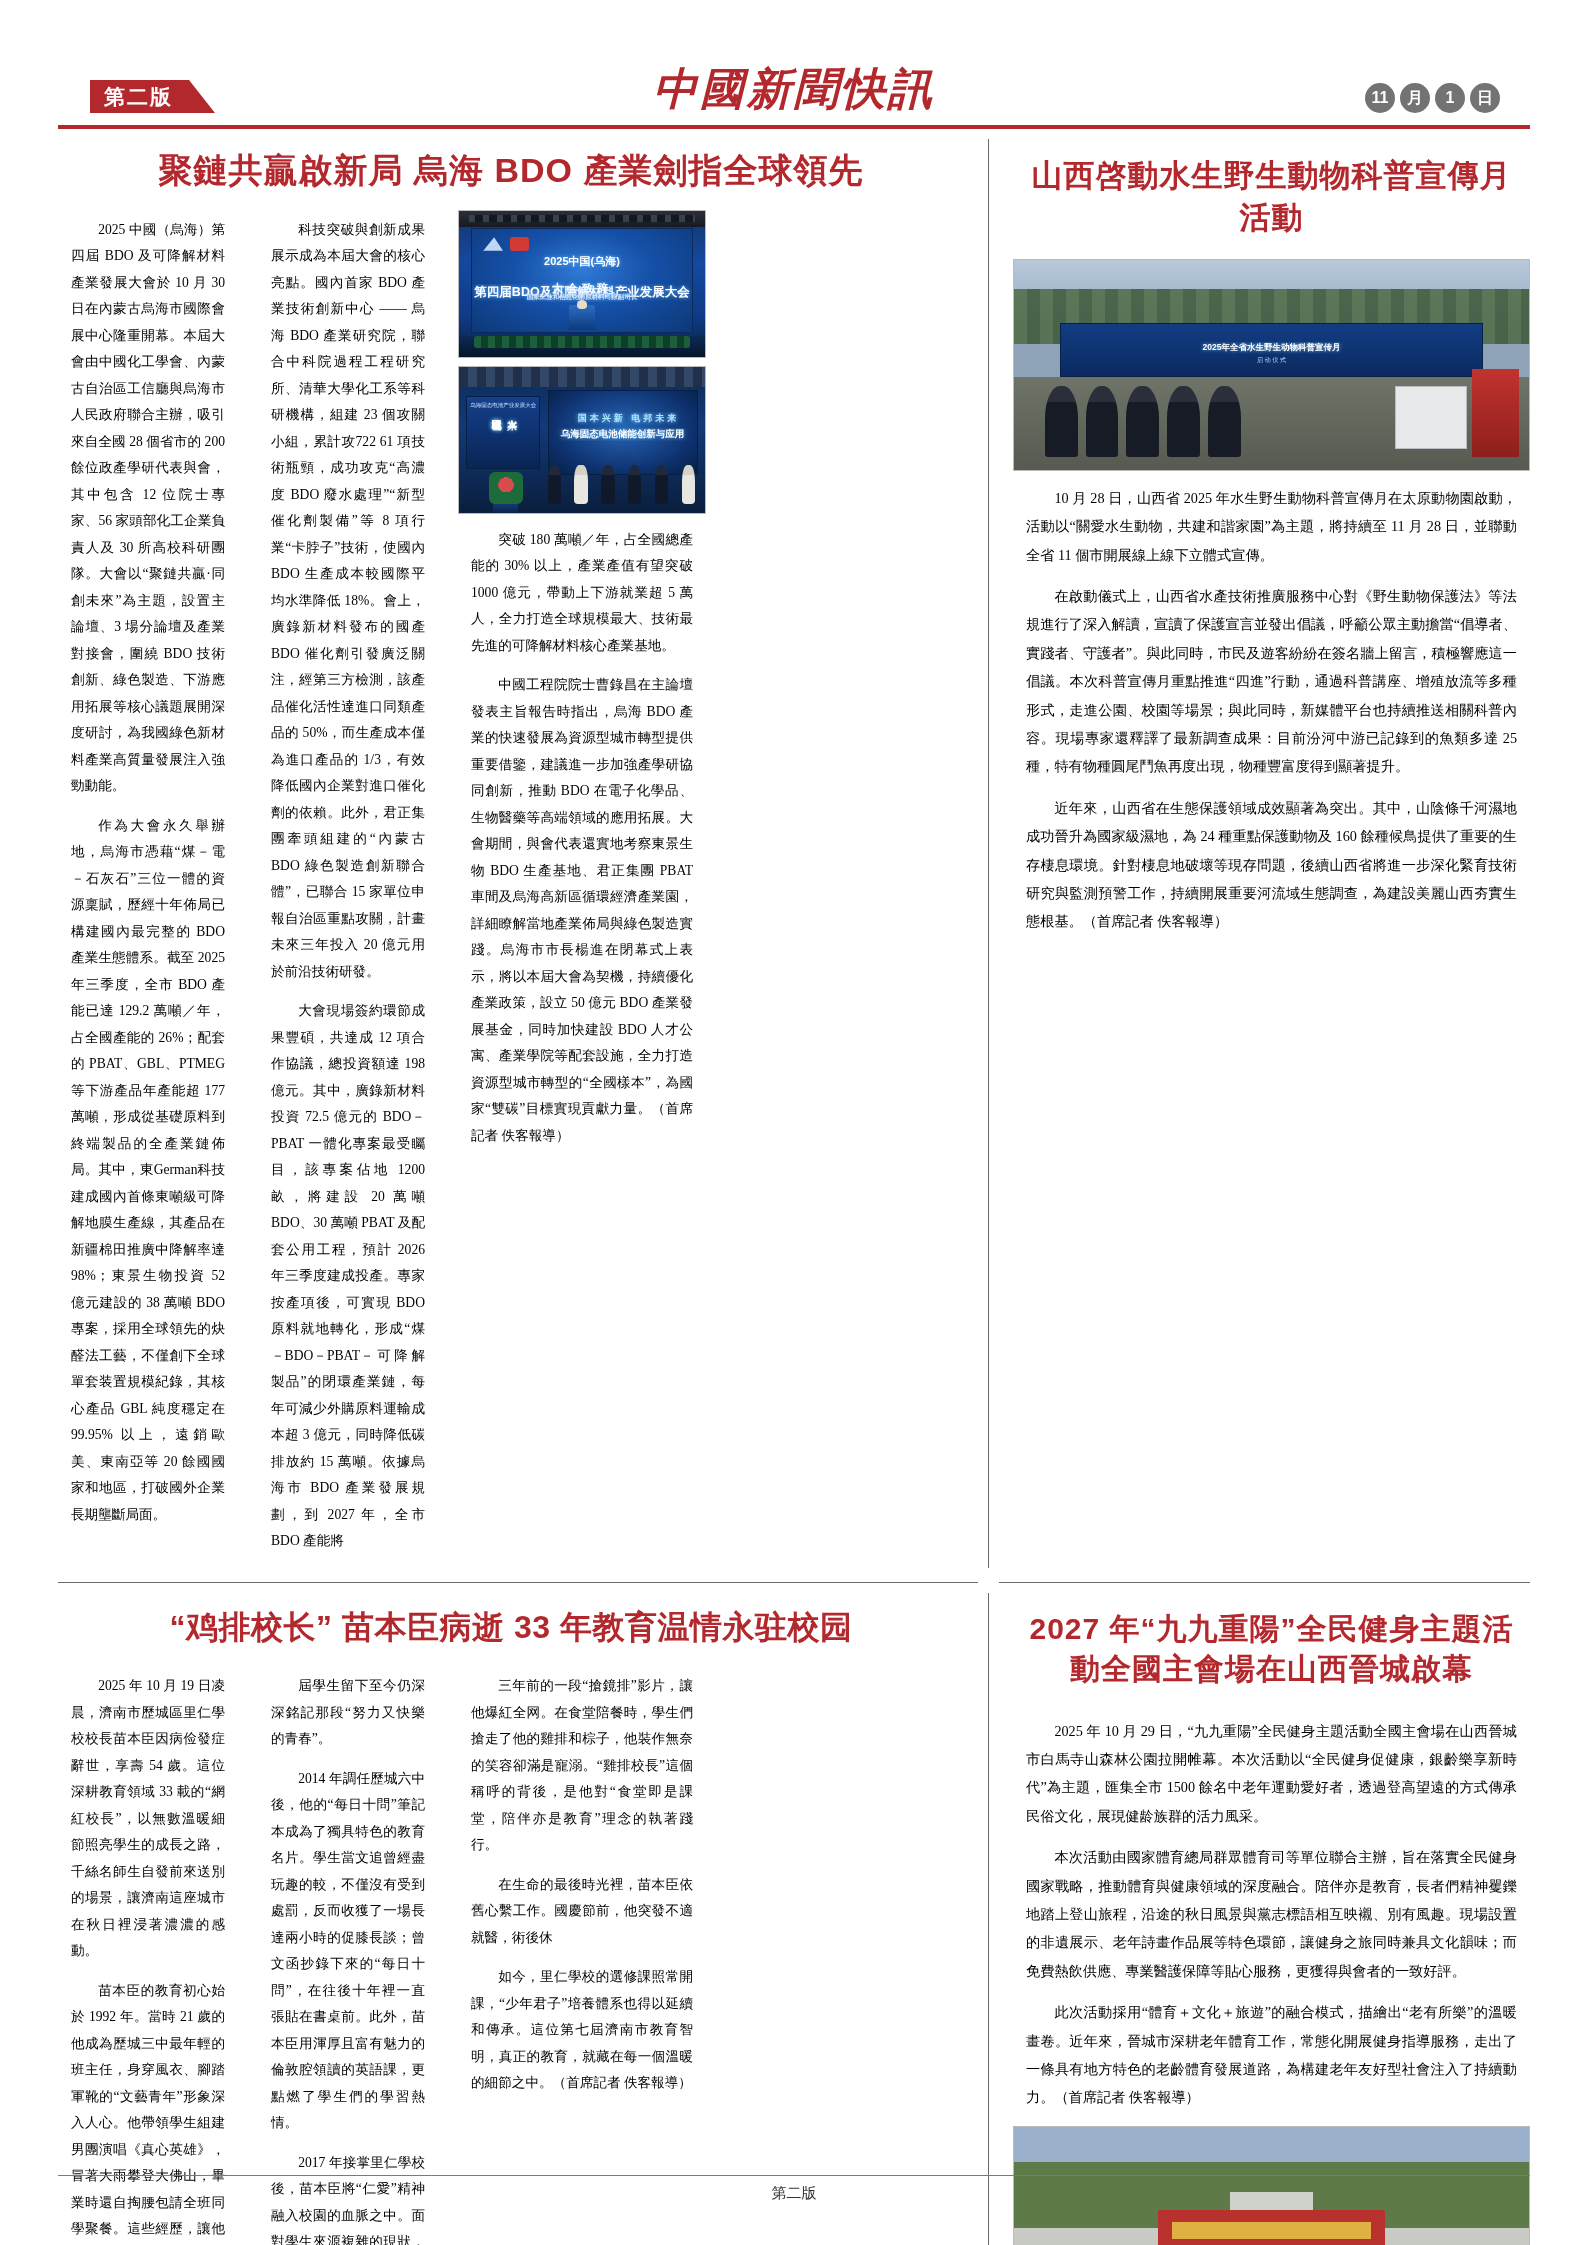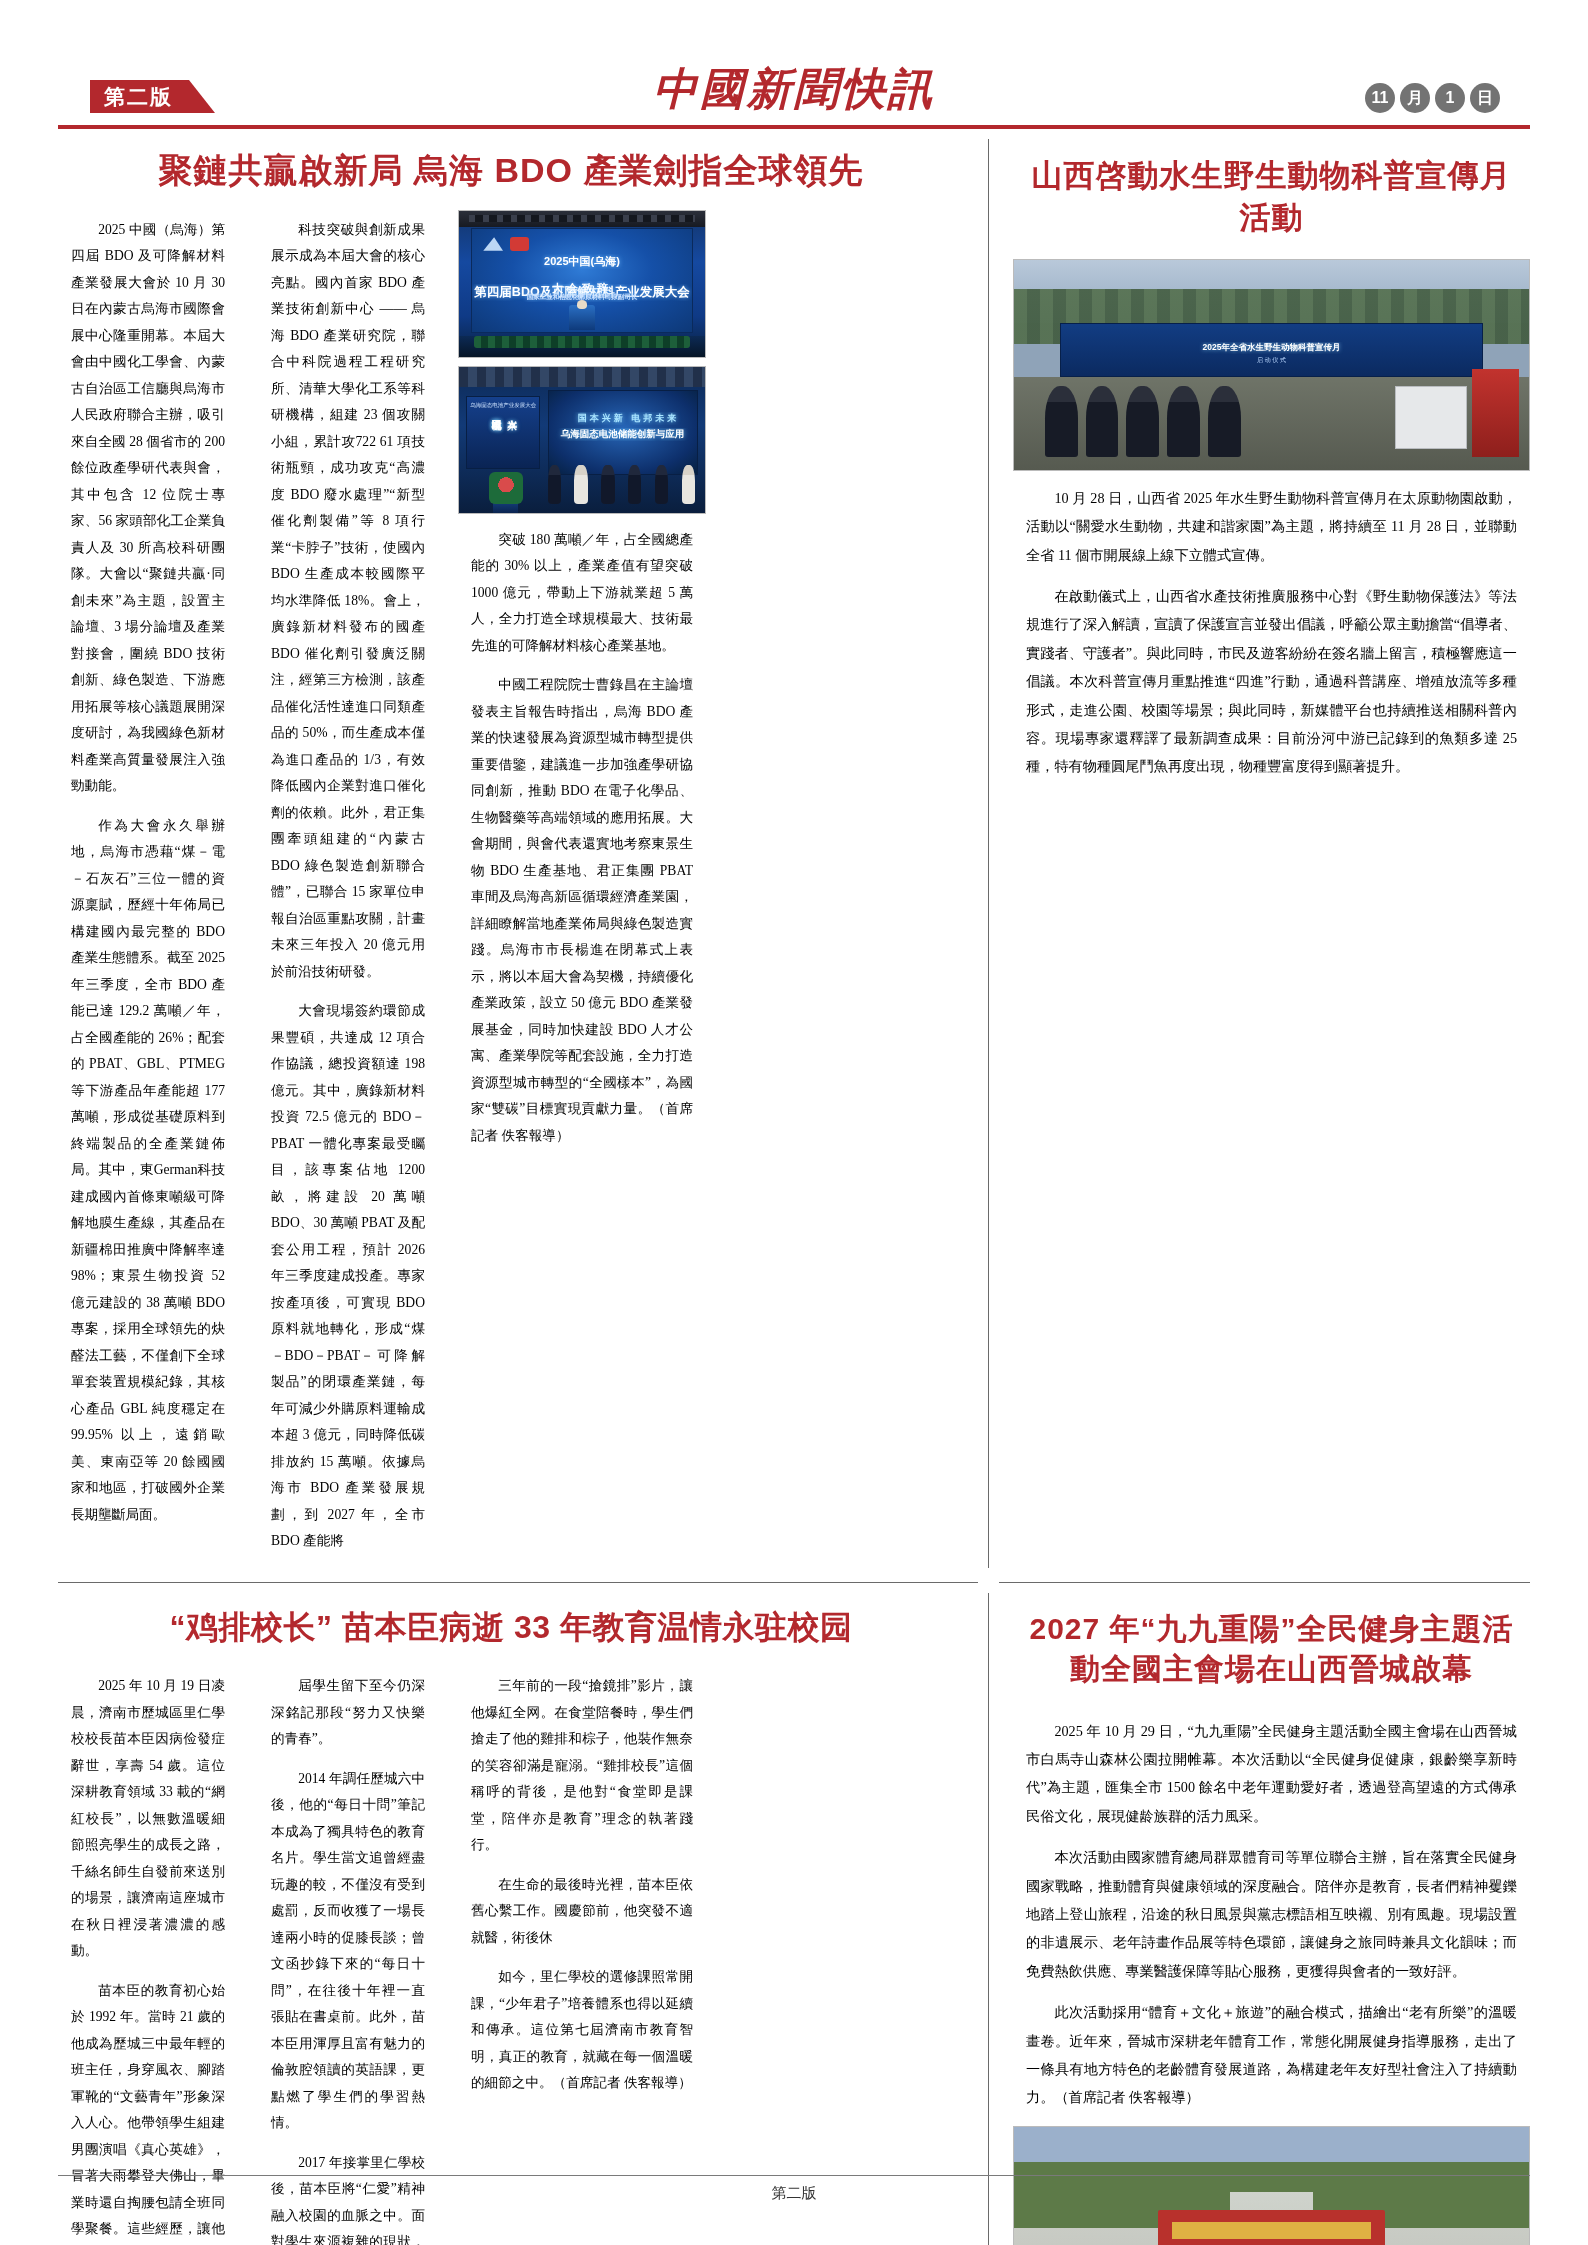--- a/index.html
+++ b/index.html
@@ -499,20 +499,21 @@
               <i></i>
               <i></i>
             </div>
             <div class="whiteboard"></div>
             <div class="redcurtain"></div>
           </div>
         </div>
 
         <p class="body">10 月 28 日，山西省 2025 年水生野生動物科普宣傳月在太原動物園啟動，活動以“關愛水生動物，共建和諧家園”為主題，將持續至 11 月 28 日，並聯動全省 11 個市開展線上線下立體式宣傳。</p>
         <p class="body">在啟動儀式上，山西省水產技術推廣服務中心對《野生動物保護法》等法規進行了深入解讀，宣讀了保護宣言並發出倡議，呼籲公眾主動擔當“倡導者、實踐者、守護者”。與此同時，市民及遊客紛紛在簽名牆上留言，積極響應這一倡議。本次科普宣傳月重點推進“四進”行動，通過科普講座、增殖放流等多種形式，走進公園、校園等場景；與此同時，新媒體平台也持續推送相關科普內容。現場專家還釋譯了最新調查成果：目前汾河中游已記錄到的魚類多達 25 種，特有物種圓尾鬥魚再度出現，物種豐富度得到顯著提升。</p>
+        <p class="body">近年來，山西省在生態保護領域成效顯著為突出。其中，山陰條千河濕地成功晉升為國家級濕地，為 24 種重點保護動物及 160 餘種候鳥提供了重要的生存棲息環境。針對棲息地破壞等現存問題，後續山西省將進一步深化緊育技術研究與監測預警工作，持續開展重要河流域生態調查，為建設美麗山西夯實生態根基。（首席記者 佚客報導）</p>
       </div>
     </div>
 
     <div style="display:flex; margin-top:14px;">
       <div style="width:920px; border-top:1px solid #6a6a6a;"></div>
       <div style="width:21px;"></div>
       <div style="flex:1; border-top:1px solid #6a6a6a;"></div>
     </div>
 
     <div class="top-section">

